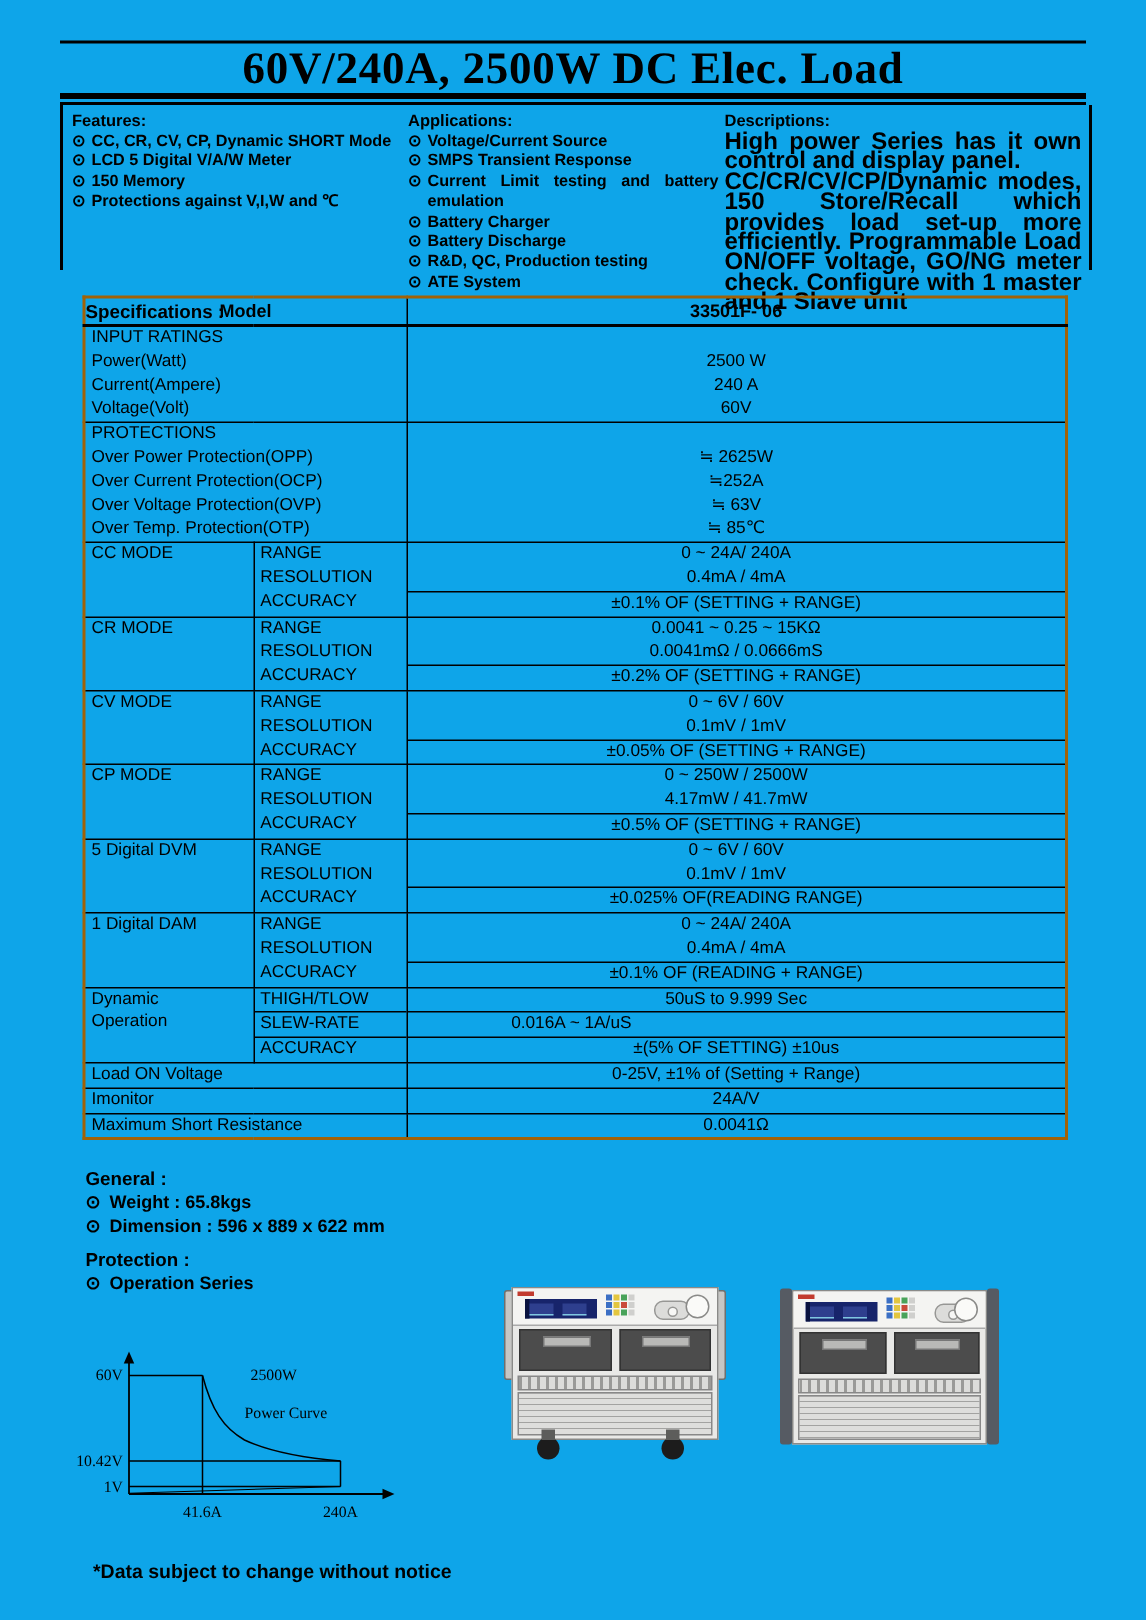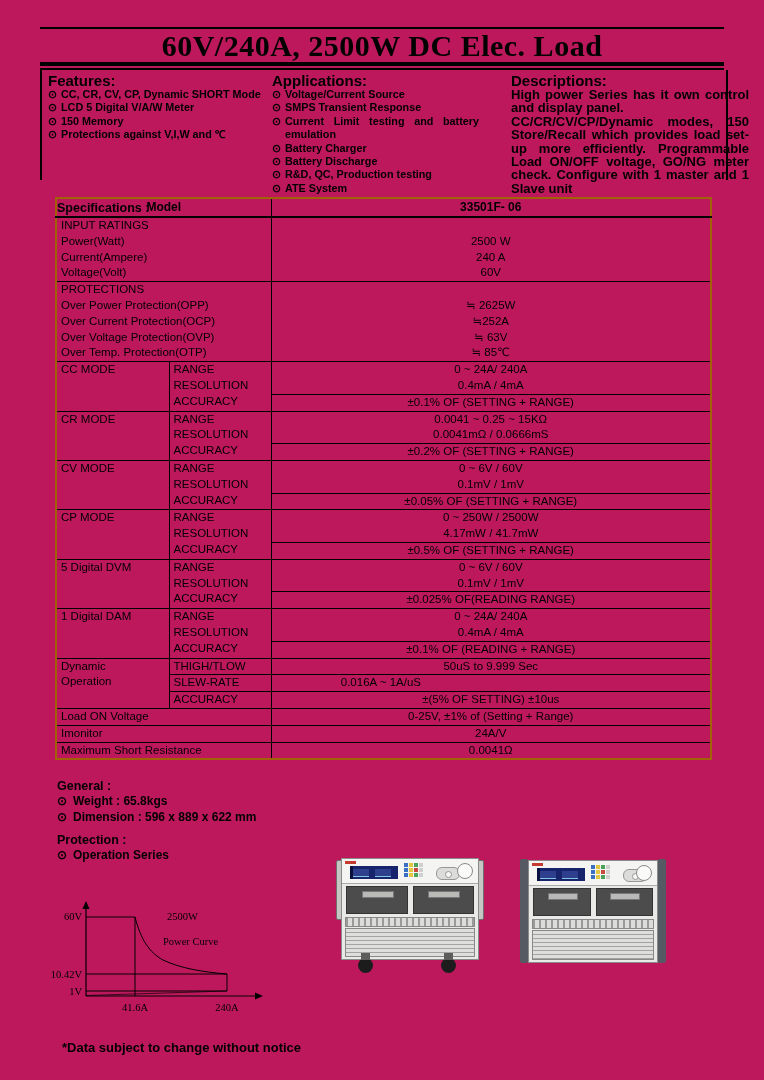--- a/index.html
+++ b/index.html
@@ -1,31 +1,31 @@
 <!DOCTYPE html>
 <html><head>
 <meta charset="utf-8">
 <style>
   html,body{margin:0;padding:0;background:#fff;}
-  .page{position:relative;width:764px;height:1080px;background:#be185d;overflow:hidden;
+  .page{position:relative;width:764px;height:1080px;background:#0ea5e9;overflow:hidden;
         font-family:"Liberation Sans",sans-serif;color:#000;}
   .abs{position:absolute;}
   .rule{position:absolute;background:#000;}
   #title{position:absolute;top:29px;left:0;right:0;text-align:center;
          font-family:"Liberation Serif",serif;font-weight:bold;font-size:30px;letter-spacing:.5px;}
   
   #hbox{position:absolute;left:40px;top:70px;width:684px;height:110px;
         border-left:2px solid #000;border-right:2px solid #000;}
   .hcol{position:absolute;top:4px;}
-  .hlabel{font-weight:bold;font-size:15px;line-height:14px;}
+  .hlabel{font-weight:bold;font-size:11px;line-height:14px;}
   .li{display:flex;font-weight:bold;font-size:10.8px;line-height:13.4px;}
   .blt{flex:0 0 13px;width:13px;}
   .txt{flex:1;}
   .just .txt,.para{text-align:justify;}
-  .para{font-weight:bold;font-size:13px;line-height:13.4px;}
+  .para{font-weight:bold;font-size:16px;line-height:13.4px;}
   
   .seclabel{position:absolute;font-weight:bold;font-size:12.5px;}
   
   #spec-table{position:absolute;left:55px;top:197px;border-collapse:collapse;table-layout:fixed;
               font-size:11.5px;}
   #spec-table{border:2px solid #a16207;}
   #spec-table td{border:1px solid #000;padding:0;vertical-align:top;}
   .h{height:15.8px;line-height:15.8px;overflow:hidden;white-space:nowrap;}
   .pl{padding-left:4px !important;}
   .ind{padding-left:11px;}
@@ -134,21 +134,21 @@
         </div>
       <div class="li">
           <span class="blt">⊙</span>
           <span class="txt">R&amp;D, QC, Production testing</span>
         </div>
       <div class="li">
           <span class="blt">⊙</span>
           <span class="txt">ATE System</span>
         </div>
     </div>
-    <div class="hcol" style="left:441px;width:238px;margin-left:28px;">
+    <div class="hcol" style="left:441px;width:238px;">
       <div class="hlabel">Descriptions:</div>
       <div class="para">High power Series has it own control and display panel.</div>
       <div class="para">CC/CR/CV/CP/Dynamic modes, 150 Store/Recall which provides load set-up more efficiently. Programmable Load ON/OFF voltage, GO/NG meter check. Configure with 1 master and 1 Slave unit</div>
     </div>
   </div>
 
   <div class="seclabel" style="left:57px;top:180px;margin-top:21px;">Specifications :</div>
 
   <table id="spec-table">
     <colgroup>

